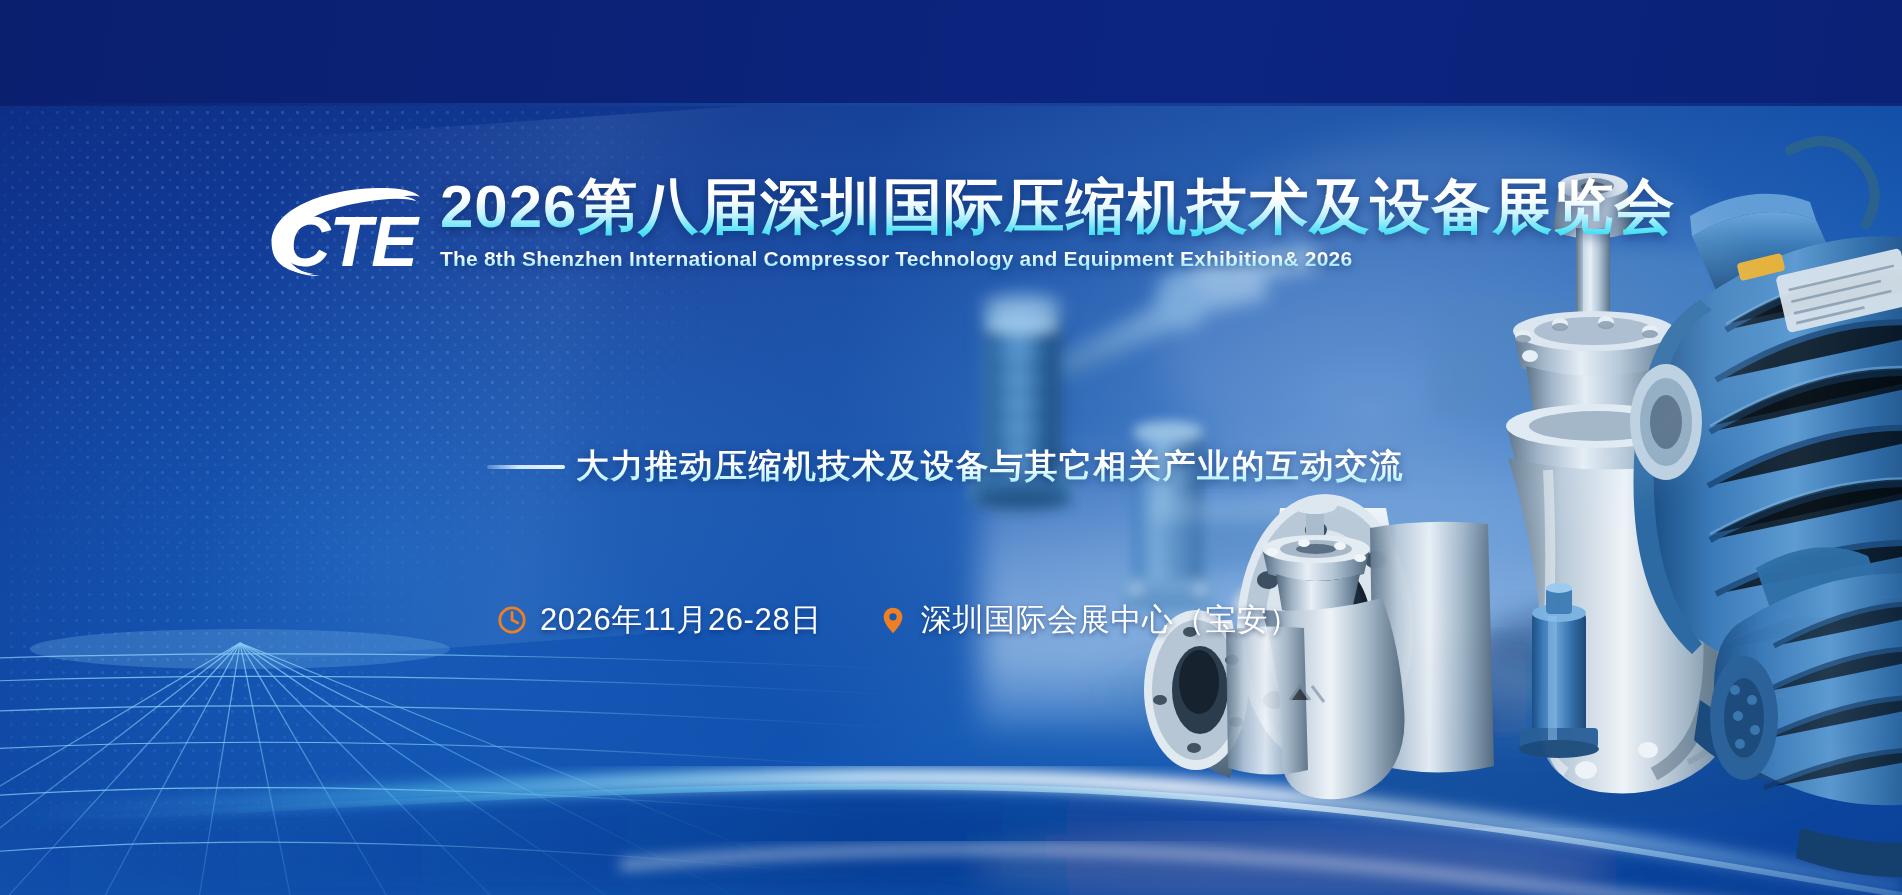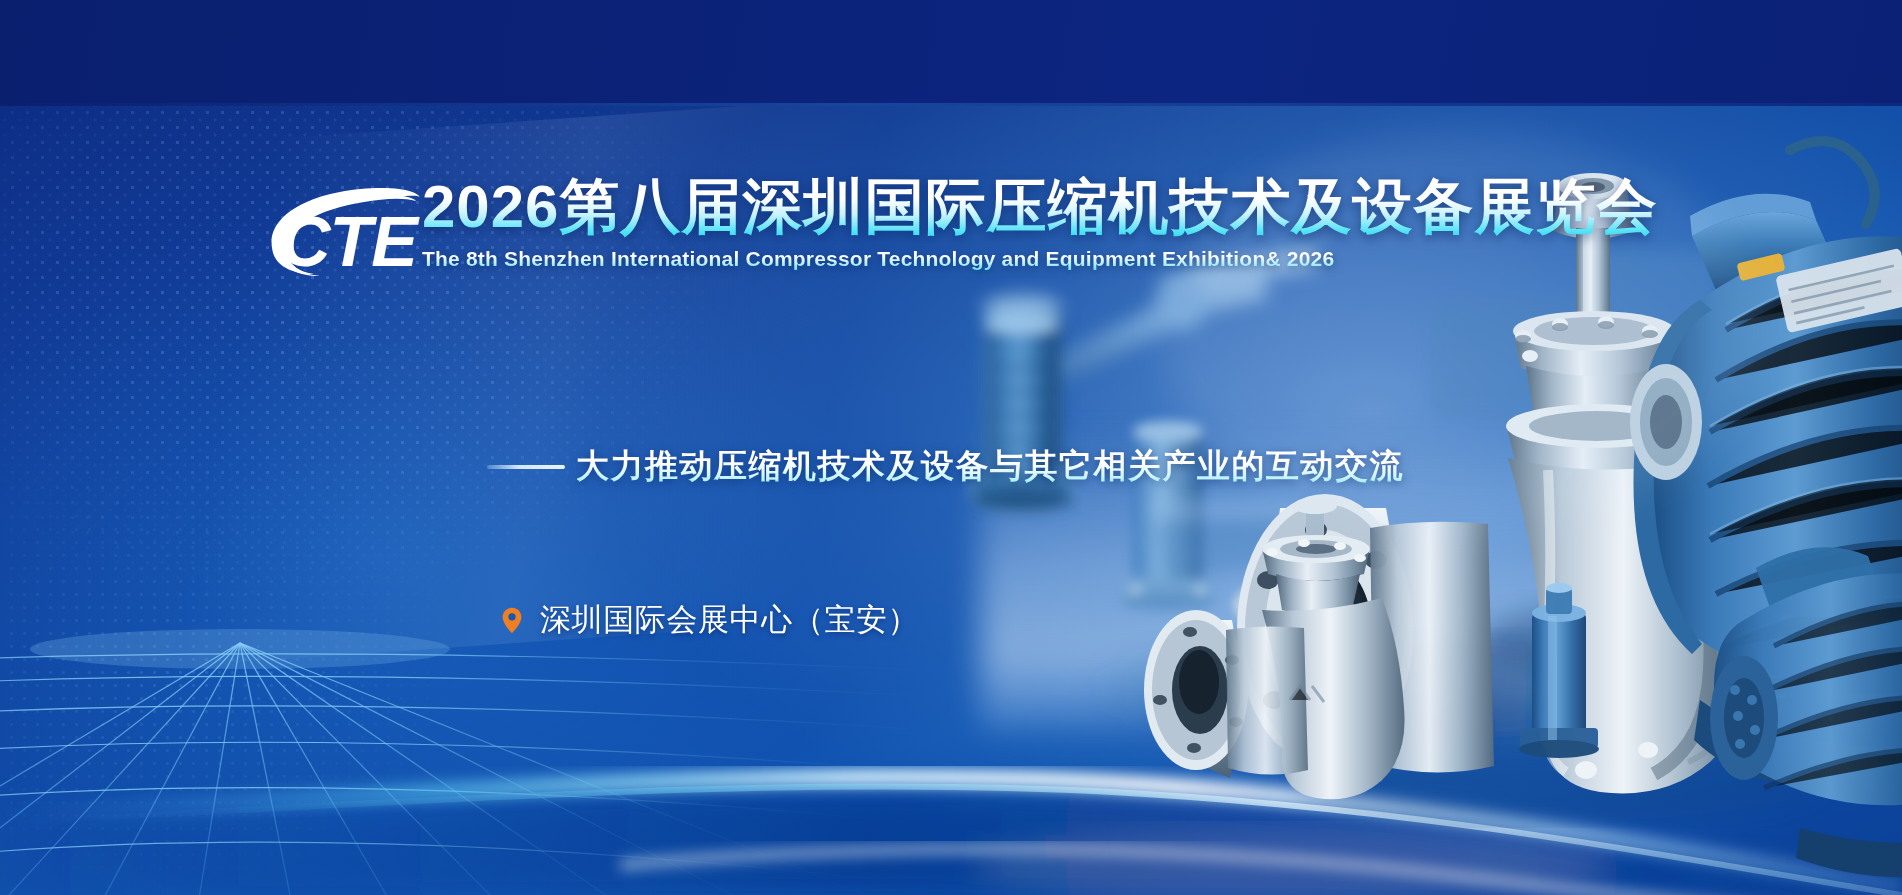--- a/index.html
+++ b/index.html
@@ -90,21 +90,21 @@
   .fg-machines svg { display:block; width:100%; height:100%; }
 
   
   .content { position:absolute; left:0; top:4px; width:1638px; height:895px; z-index:8; }
 
   
   .lockup { position:absolute; left:262px; top:172px; display:flex; align-items:flex-start; }
   .cte-logo { width:160px; height:100px; flex:0 0 auto; margin-top:6px; }
   .cte-logo svg { display:block; width:100%; height:100%; }
 
-  .title-block { }
+  .title-block { margin-left:18px; }
 
   .title-cn {
     font-size:60px;
     font-weight:bold;
     letter-spacing:1px;
     line-height:1.04;
     white-space:nowrap;
     background:linear-gradient(180deg,#ffffff 0%,#ffffff 36%,#c8f3ff 62%,#57e4f6 88%,#34d8f2 100%);
     -webkit-background-clip:text; background-clip:text;
     color:transparent; -webkit-text-fill-color:transparent;
@@ -629,20 +629,29 @@
       </div>
     </div>
 
     <div class="tagline-row">
       <span class="tag-rule"></span>
       <span class="tagline">大力推动压缩机技术及设备与其它相关产业的互动交流</span>
     </div>
 
     <div class="meta-row">
 
+      <div class="meta-item">
+        <span class="meta-ic">
+          <svg viewBox="0 0 32 32">
+            <circle cx="16" cy="16" r="13" fill="none" stroke="#ef7f22" stroke-width="3"></circle>
+            <path d="M16 8 V16 L22 19" fill="none" stroke="#ef7f22" stroke-width="3" stroke-linecap="round" stroke-linejoin="round"></path>
+          </svg>
+        </span>
+        <span class="meta-text">2026年11月26-28日</span>
+      </div>
 
       <div class="meta-item">
         <span class="meta-ic">
           <svg viewBox="0 0 32 32">
             <path d="M16 3 C 10.5 3 6 7.4 6 12.9 C 6 20.4 16 30 16 30 C 16 30 26 20.4 26 12.9
                      C 26 7.4 21.5 3 16 3 Z" fill="#ef7f22"></path>
             <circle cx="16" cy="12.6" r="3.9" fill="#1159b3"></circle>
           </svg>
         </span>
         <span class="meta-text">深圳国际会展中心（宝安）</span>

